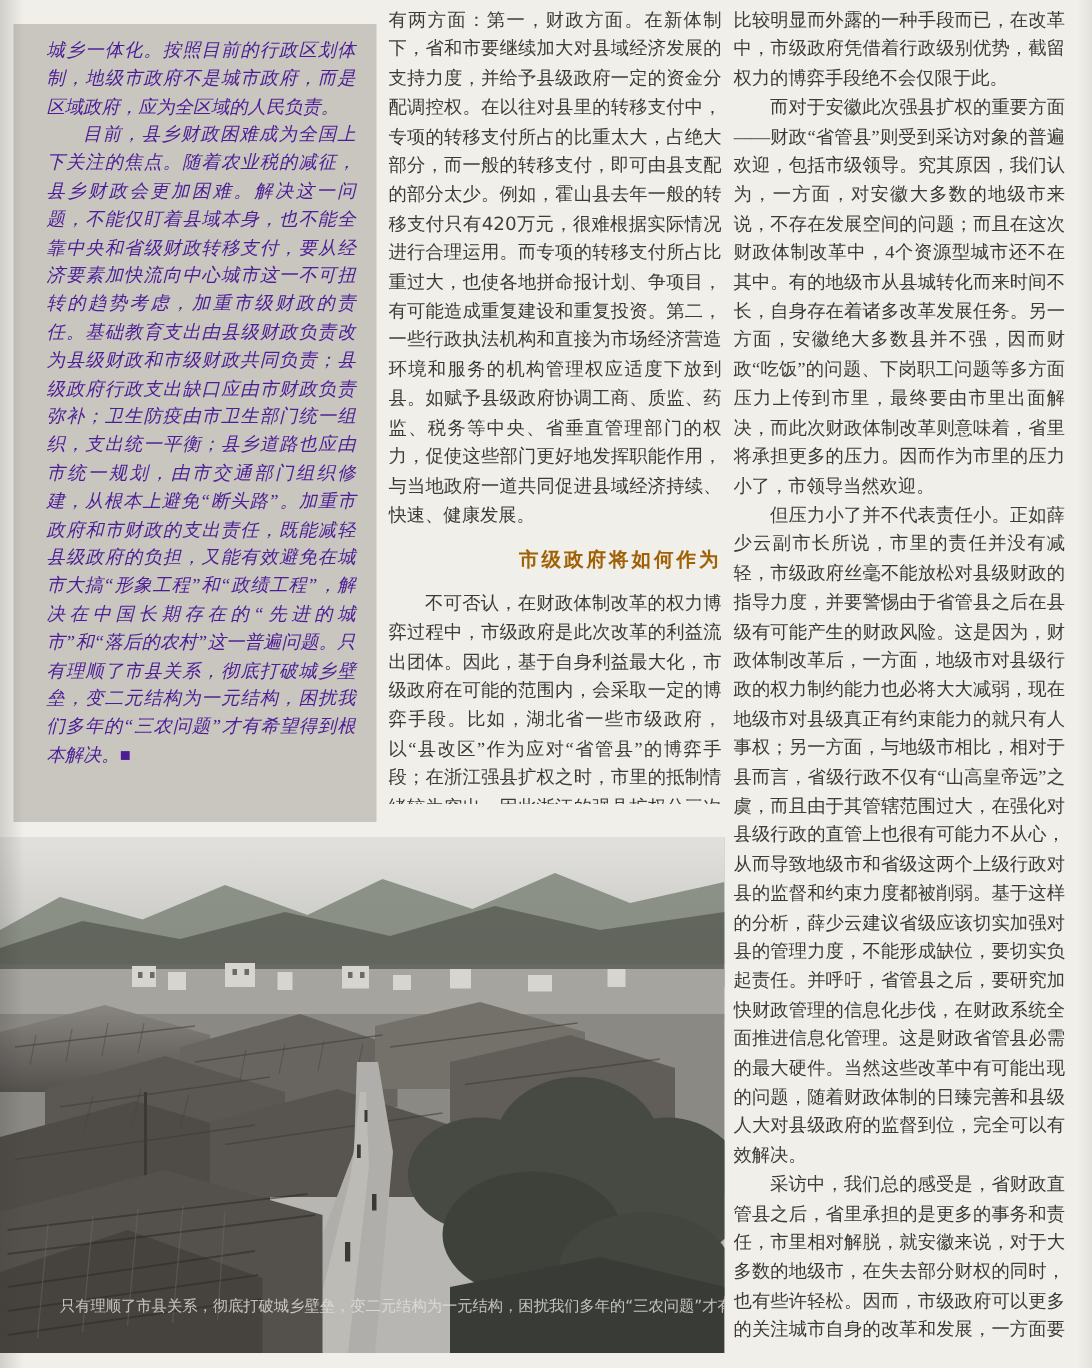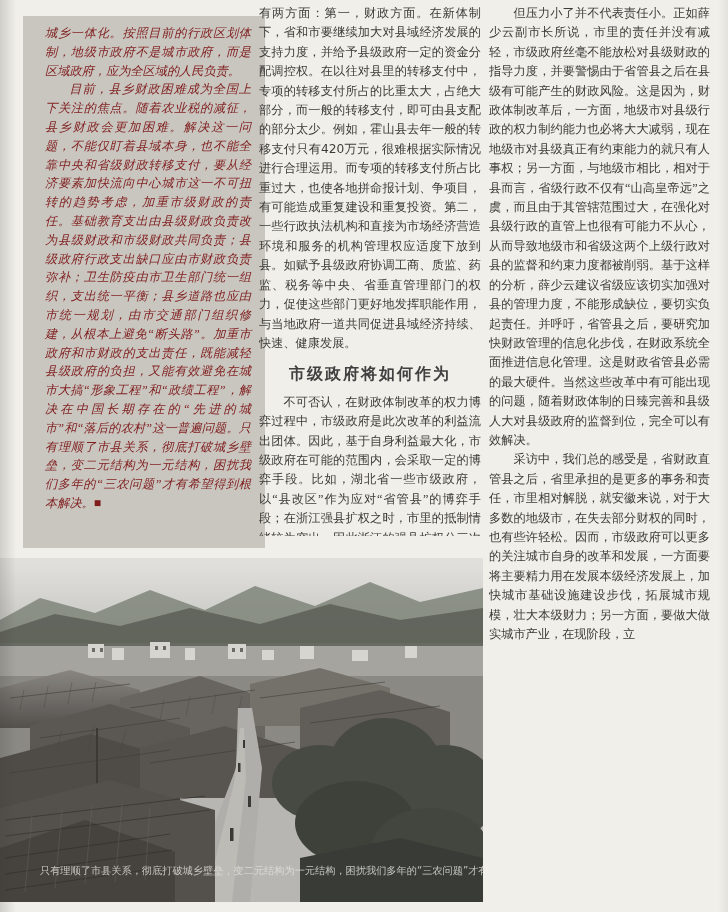--- a/index.html
+++ b/index.html
@@ -12,39 +12,39 @@
     content:"";position:absolute;left:0;top:0;width:16px;height:912px;
     background:linear-gradient(to right,rgba(60,58,55,.18),rgba(60,58,55,0));
     pointer-events:none;z-index:5;
   }
   .page::after{
     content:"";position:absolute;right:0;top:0;width:10px;height:912px;
     background:linear-gradient(to left,rgba(60,58,55,.07),rgba(60,58,55,0));
     pointer-events:none;z-index:5;
   }
   .left-box{
-    position:absolute;left:23px;top:16px;width:242px;height:532px;
+    position:absolute;left:9px;top:16px;width:242px;height:532px;
     background:#c9c6c0;box-sizing:border-box;padding:8px 14px 0 22px;
     font-family:"DejaVu Serif",serif;font-style:italic;
-    font-size:12.2px;line-height:18.8px;color:#7f1d1d;
+    font-size:12.2px;line-height:18.8px;color:#4c1d95;
     text-align:justify;overflow:hidden;
   }
   .left-box p{margin:0;}
   .indent{text-indent:2em;font-family:Liberation Serif, serif;}
   .col{
     position:absolute;top:4px;width:222px;
     font-size:12.2px;line-height:19.4px;color:#3c3b38;
     text-align:justify;overflow:hidden;
   }
   .col p{margin:0;}
   .col-mid{left:259px;height:532px;}
   .col-right{left:489px;width:221px;height:892px;}
   .mid-heading{
-    font-size:16px;font-weight:bold;text-align:center;
-    margin:11px 0 9px 0;color:#404040;letter-spacing:2px;
+    font-size:13px;font-weight:bold;text-align:right;
+    margin:11px 0 9px 0;color:#a16207;letter-spacing:2px;
   }
   .photo{
     position:absolute;left:0;top:558px;width:483px;height:344px;
     background:#bdbcb8;z-index:2;
   }
   .photo svg{display:block;}
 </style>
 </head>
 <body>
 
@@ -55,20 +55,22 @@
     <p class="indent">目前，县乡财政困难成为全国上下关注的焦点。随着农业税的减征，县乡财政会更加困难。解决这一问题，不能仅盯着县域本身，也不能全靠中央和省级财政转移支付，要从经济要素加快流向中心城市这一不可扭转的趋势考虑，加重市级财政的责任。基础教育支出由县级财政负责改为县级财政和市级财政共同负责；县级政府行政支出缺口应由市财政负责弥补；卫生防疫由市卫生部门统一组织，支出统一平衡；县乡道路也应由市统一规划，由市交通部门组织修建，从根本上避免“断头路”。加重市政府和市财政的支出责任，既能减轻县级政府的负担，又能有效避免在城市大搞“形象工程”和“政绩工程”，解决在中国长期存在的“先进的城市”和“落后的农村”这一普遍问题。只有理顺了市县关系，彻底打破城乡壁垒，变二元结构为一元结构，困扰我们多年的“三农问题”才有希望得到根本解决。■</p>
   </div>
 
   <div class="col col-mid">
     <p>有两方面：第一，财政方面。在新体制下，省和市要继续加大对县域经济发展的支持力度，并给予县级政府一定的资金分配调控权。在以往对县里的转移支付中，专项的转移支付所占的比重太大，占绝大部分，而一般的转移支付，即可由县支配的部分太少。例如，霍山县去年一般的转移支付只有420万元，很难根据实际情况进行合理运用。而专项的转移支付所占比重过大，也使各地拼命报计划、争项目，有可能造成重复建设和重复投资。第二，一些行政执法机构和直接为市场经济营造环境和服务的机构管理权应适度下放到县。如赋予县级政府协调工商、质监、药监、税务等中央、省垂直管理部门的权力，促使这些部门更好地发挥职能作用，与当地政府一道共同促进县域经济持续、快速、健康发展。</p>
     <h2 class="mid-heading">市级政府将如何作为</h2>
     <p class="indent">不可否认，在财政体制改革的权力博弈过程中，市级政府是此次改革的利益流出团体。因此，基于自身利益最大化，市级政府在可能的范围内，会采取一定的博弈手段。比如，湖北省一些市级政府，以“县改区”作为应对“省管县”的博弈手段；在浙江强县扩权之时，市里的抵制情绪较为突出，因此浙江的强县扩权分三次才推开。这仅仅是</p>
   </div>
 
   <div class="col col-right">
+    <p>比较明显而外露的一种手段而已，在改革中，市级政府凭借着行政级别优势，截留权力的博弈手段绝不会仅限于此。</p>
+    <p class="indent">而对于安徽此次强县扩权的重要方面——财政“省管县”则受到采访对象的普遍欢迎，包括市级领导。究其原因，我们认为，一方面，对安徽大多数的地级市来说，不存在发展空间的问题；而且在这次财政体制改革中，4个资源型城市还不在其中。有的地级市从县城转化而来时间不长，自身存在着诸多改革发展任务。另一方面，安徽绝大多数县并不强，因而财政“吃饭”的问题、下岗职工问题等多方面压力上传到市里，最终要由市里出面解决，而此次财政体制改革则意味着，省里将承担更多的压力。因而作为市里的压力小了，市领导当然欢迎。</p>
     <p class="indent">但压力小了并不代表责任小。正如薛少云副市长所说，市里的责任并没有减轻，市级政府丝毫不能放松对县级财政的指导力度，并要警惕由于省管县之后在县级有可能产生的财政风险。这是因为，财政体制改革后，一方面，地级市对县级行政的权力制约能力也必将大大减弱，现在地级市对县级真正有约束能力的就只有人事权；另一方面，与地级市相比，相对于县而言，省级行政不仅有“山高皇帝远”之虞，而且由于其管辖范围过大，在强化对县级行政的直管上也很有可能力不从心，从而导致地级市和省级这两个上级行政对县的监督和约束力度都被削弱。基于这样的分析，薛少云建议省级应该切实加强对县的管理力度，不能形成缺位，要切实负起责任。并呼吁，省管县之后，要研究加快财政管理的信息化步伐，在财政系统全面推进信息化管理。这是财政省管县必需的最大硬件。当然这些改革中有可能出现的问题，随着财政体制的日臻完善和县级人大对县级政府的监督到位，完全可以有效解决。</p>
     <p class="indent">采访中，我们总的感受是，省财政直管县之后，省里承担的是更多的事务和责任，市里相对解脱，就安徽来说，对于大多数的地级市，在失去部分财权的同时，也有些许轻松。因而，市级政府可以更多的关注城市自身的改革和发展，一方面要将主要精力用在发展本级经济发展上，加快城市基础设施建设步伐，拓展城市规模，壮大本级财力；另一方面，要做大做实城市产业，在现阶段，立</p>
   </div>
 
   <div class="photo">
     <svg width="483" height="344" viewBox="0 0 483 344" xmlns="http://www.w3.org/2000/svg">
       <defs>
         <linearGradient id="sky" x1="0" y1="0" x2="0" y2="1">
           <stop offset="0" stop-color="#e9e8e4"></stop>
           <stop offset="1" stop-color="#c6c6c2"></stop>

